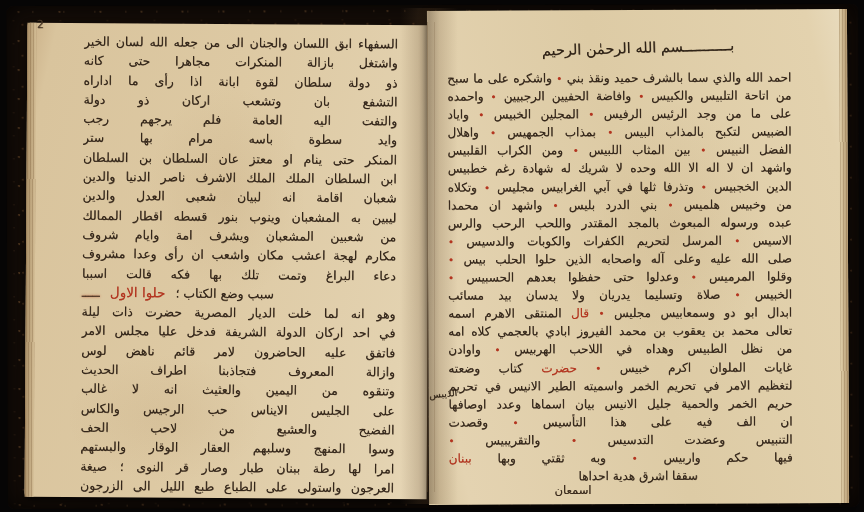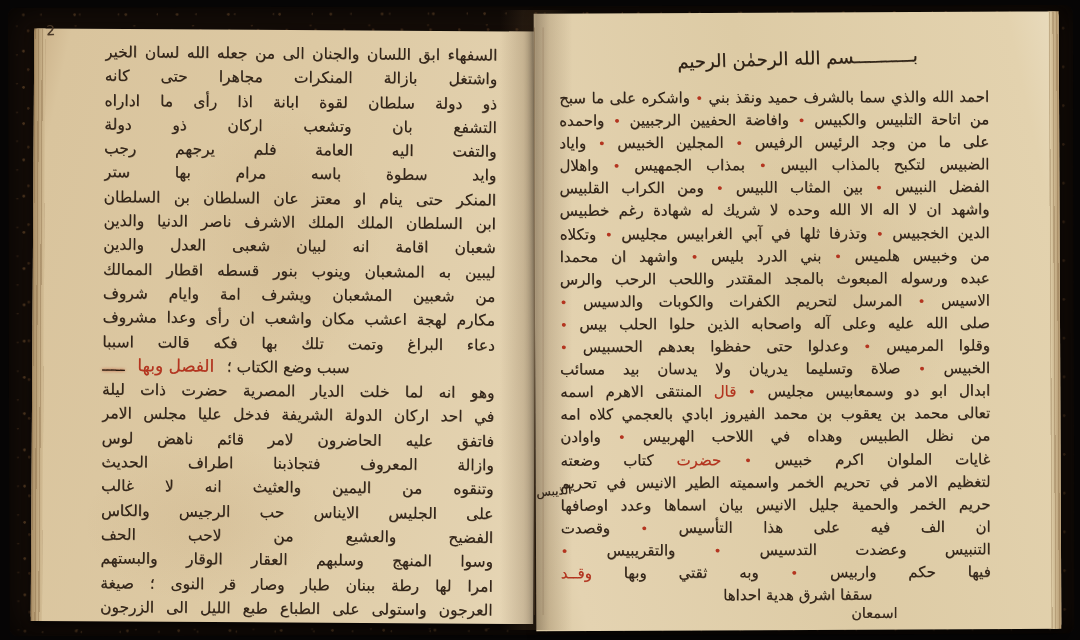--- a/index.html
+++ b/index.html
@@ -51,21 +51,21 @@
   .red{color:#b5341f;text-shadow:.2px .2px .3px rgba(150,40,20,.5);}
   .dot{font-size:.85em;}
   .heading-line{height:19.3px;line-height:19.3px;text-align:left;white-space:nowrap;}
   .heading-line .hseg{display:inline-block;}
   .heading-red{font-size:13.5px;letter-spacing:1px;margin:0 6px;}
   .hmark{font-weight:normal;color:#2d1d12;text-shadow:0 0 2.2px rgba(185,60,28,.85);}
   .basmala{left:470px;top:40px;width:300px;font-size:14.5px;text-align:center;
     padding-left:18px;transform:rotate(-1.6deg);letter-spacing:.5px;color:#2f2317;}
   .pagenum{left:37px;top:18px;font-size:11px;color:#4a3a2a;transform:rotate(-2deg);}
   .margin-note{left:429px;top:388px;font-size:9.5px;transform:rotate(-5deg);color:#2f2317;}
-  .catchword{left:428px;top:483px;width:290px;font-size:11.5px;color:#3a2b1d;}
+  .catchword{left:428px;top:483px;width:290px;text-align:center;font-size:11.5px;color:#3a2b1d;}
 </style>
 </head>
 <body>
 
 <div id="stage">
 
   <div class="cover"></div>
 
   <div class="page page-left">
     <div class="stain" style="left:120px;top:60px;width:160px;height:220px;background:radial-gradient(ellipse,rgba(150,110,60,.10),transparent 70%);"></div>
@@ -94,21 +94,21 @@
         <div class="ln">المنكر حتى ينام او معتز عان السلطان بن السلطان</div>
         <div class="ln">ابن السلطان الملك الملك الاشرف ناصر الدنيا والدين</div>
         <div class="ln">شعبان اقامة انه لبيان شعبى العدل والدين</div>
         <div class="ln">ليبين به المشعبان وينوب بنور قسطه اقطار الممالك</div>
         <div class="ln">من شعبين المشعبان ويشرف امة وايام شروف</div>
         <div class="ln">مكارم لهجة اعشب مكان واشعب ان رأى وعدا مشروف</div>
         <div class="ln">دعاء البراغ وتمت تلك بها فكه قالت اسببا</div>
       </div>
     <div class="heading-line">
       <span class="hseg">سبب وضع الكتاب ؛</span>
-      <span class="hseg red heading-red">الفصل وبها</span>
+      <span class="hseg red heading-red">حلوا الاول</span>
       <span class="hseg hmark">ـــــ</span>
     </div>
     <div class="lines">
         <div class="ln">وهو انه لما خلت الديار المصرية حضرت ذات ليلة</div>
         <div class="ln">في احد اركان الدولة الشريفة فدخل عليا مجلس الامر</div>
         <div class="ln">فاتفق عليه الحاضرون لامر قائم ناهض لوس</div>
         <div class="ln">وازالة المعروف فتجاذبنا اطراف الحديث</div>
         <div class="ln">وتنقوه من اليمين والعثيث انه لا غالب</div>
         <div class="ln">على الجليس الايناس حب الرجيس والكاس</div>
         <div class="ln">الفضيح والعشيع من لاحب الحف</div>
@@ -136,21 +136,21 @@
         <div class="ln">وقلوا المرميس <span class="red dot">•</span> وعدلوا حتى حفظوا بعدهم الحسبيس <span class="red dot">•</span></div>
         <div class="ln">الخبيس <span class="red dot">•</span> صلاة وتسليما يدريان ولا يدسان بيد مسائب</div>
         <div class="ln">ابدال ابو دو وسمعابيس مجليس <span class="red dot">•</span> <span class="red">قال</span> المنتقى الاهرم اسمه</div>
         <div class="ln">تعالى محمد بن يعقوب بن محمد الفيروز ابادي بالعجمي كلاه امه</div>
         <div class="ln">من نظل الطبيس وهداه في اللاحب الهربيس <span class="red dot">•</span> واوادن</div>
         <div class="ln">غايات الملوان اكرم خبيس <span class="red dot">•</span> <span class="red">حضرت</span> كتاب وضعته</div>
         <div class="ln">لتغظيم الامر في تحريم الخمر واسميته الطير الانيس في تحريم</div>
         <div class="ln">حريم الخمر والحمية جليل الانيس بيان اسماها وعدد اوصافها</div>
         <div class="ln">ان الف فيه على هذا التأسيس <span class="red dot">•</span> وقصدت</div>
         <div class="ln">التنبيس وعضدت التدسيس <span class="red dot">•</span> والتقريبيس <span class="red dot">•</span></div>
-        <div class="ln">فيها حكم واربيس <span class="red dot">•</span> وبه ثقتي وبها <span class="red">وقــد</span></div>
+        <div class="ln">فيها حكم واربيس <span class="red dot">•</span> وبه ثقتي وبها <span class="red">ببنان</span></div>
         <div class="ln">سقفا اشرق هدية احداها</div>
       </div>
   </div>
 
   <div class="txt margin-note">الذيبس</div>
 
   <div class="txt catchword">اسمعان</div>
 
 </div>
 

